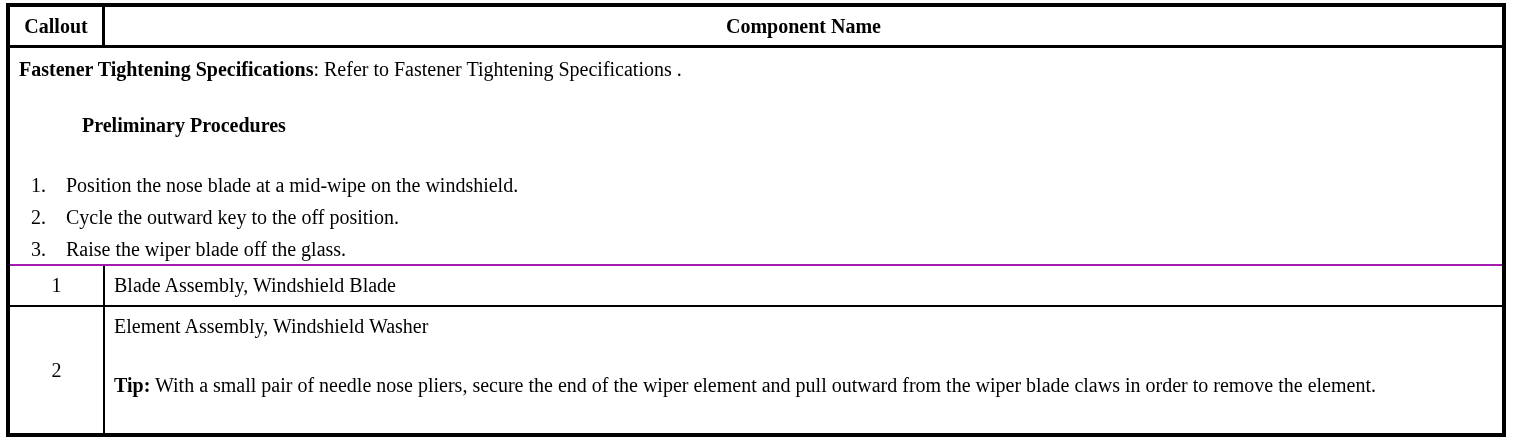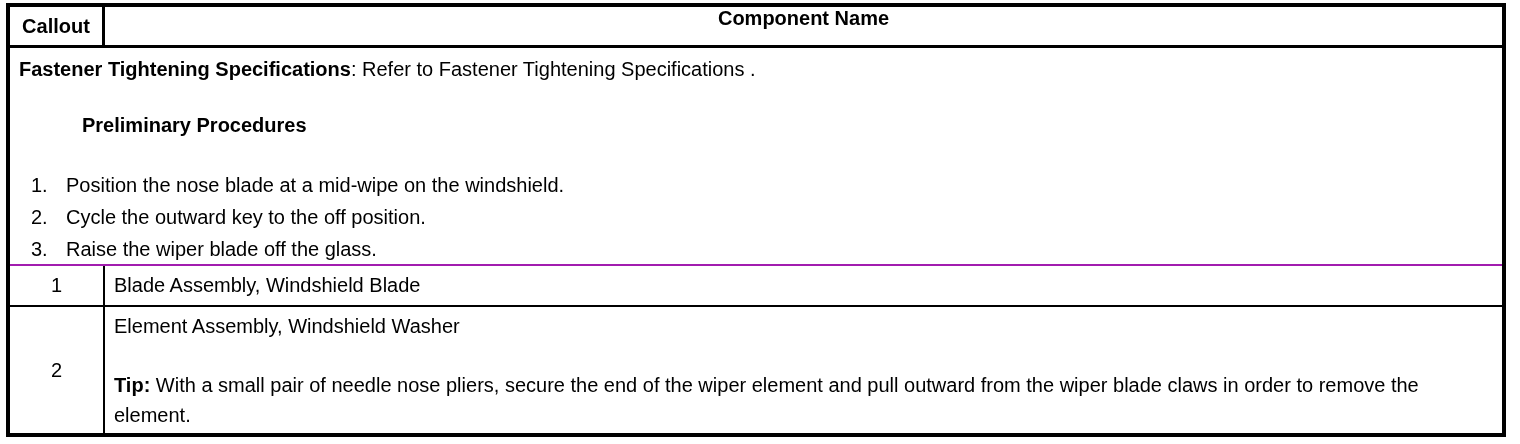--- a/index.html
+++ b/index.html
@@ -17,40 +17,42 @@
     position: absolute;
     left: 6px;
     top: 3px;
     width: 1500px;
     height: 434px;
     box-sizing: border-box;
     border: 4px solid #000000;
     background: #ffffff;
     display: flex;
     flex-direction: column;
+    font-family: Liberation Serif, serif;
   }
   
   .header-row {
     display: flex;
     height: 41px;
     box-sizing: border-box;
     border-bottom: 3px solid #000000;
     font-weight: bold;
   }
   .header-callout-cell {
     width: 95px;
     box-sizing: border-box;
     border-right: 3px solid #000000;
     display: flex;
     align-items: center;
     justify-content: center;
   }
   .header-component-cell {
     flex: 1;
     display: flex;
+    align-items: center;
     justify-content: center;
   }
   
   .spec-row {
     height: 218px;
     box-sizing: border-box;
     border-bottom: 2px solid #a21caf;
     padding-top: 9px;
   }
   .spec-line {

